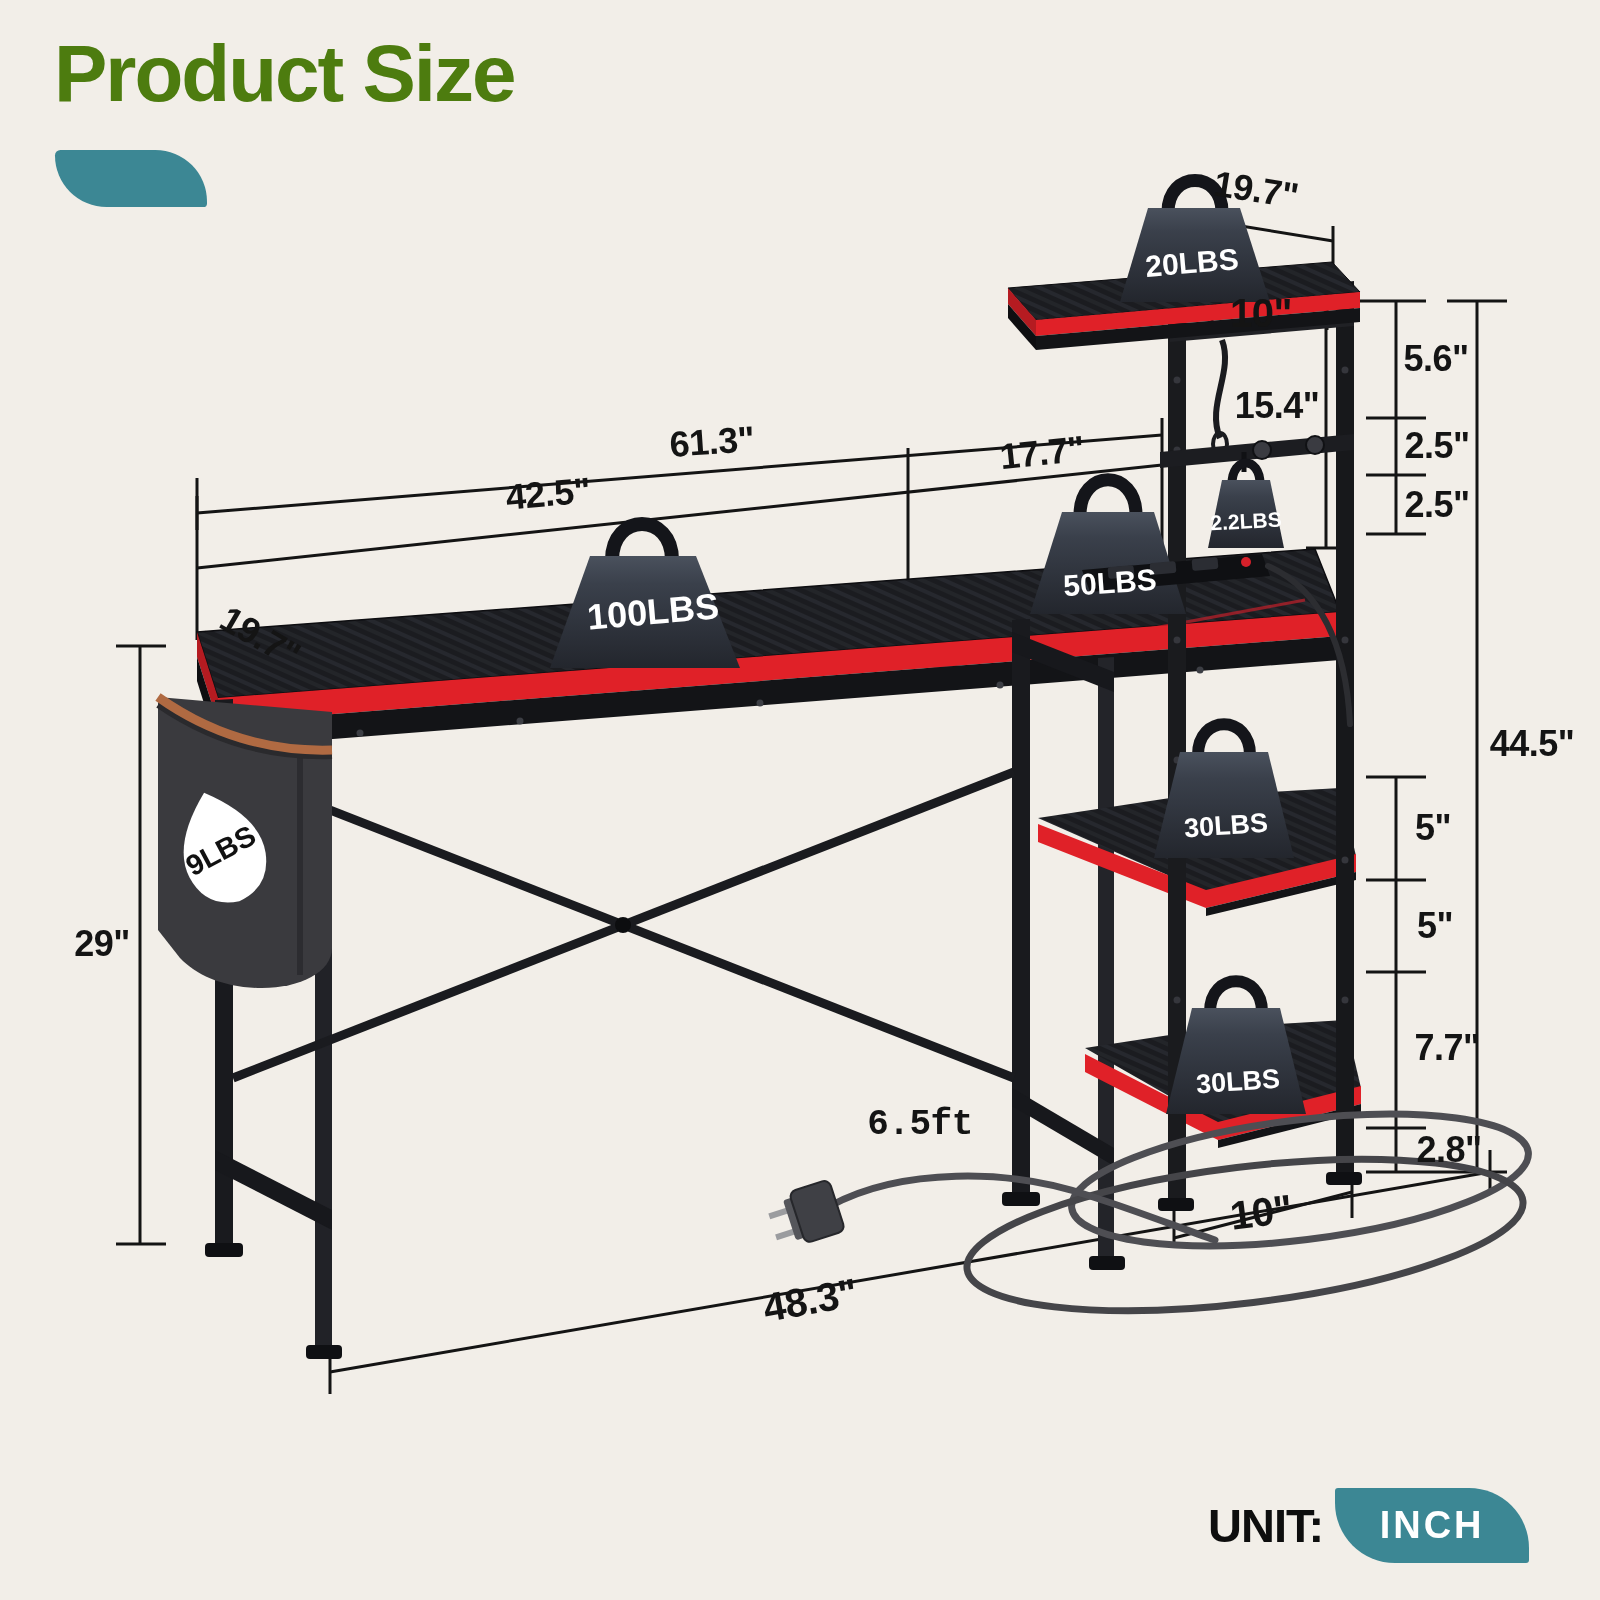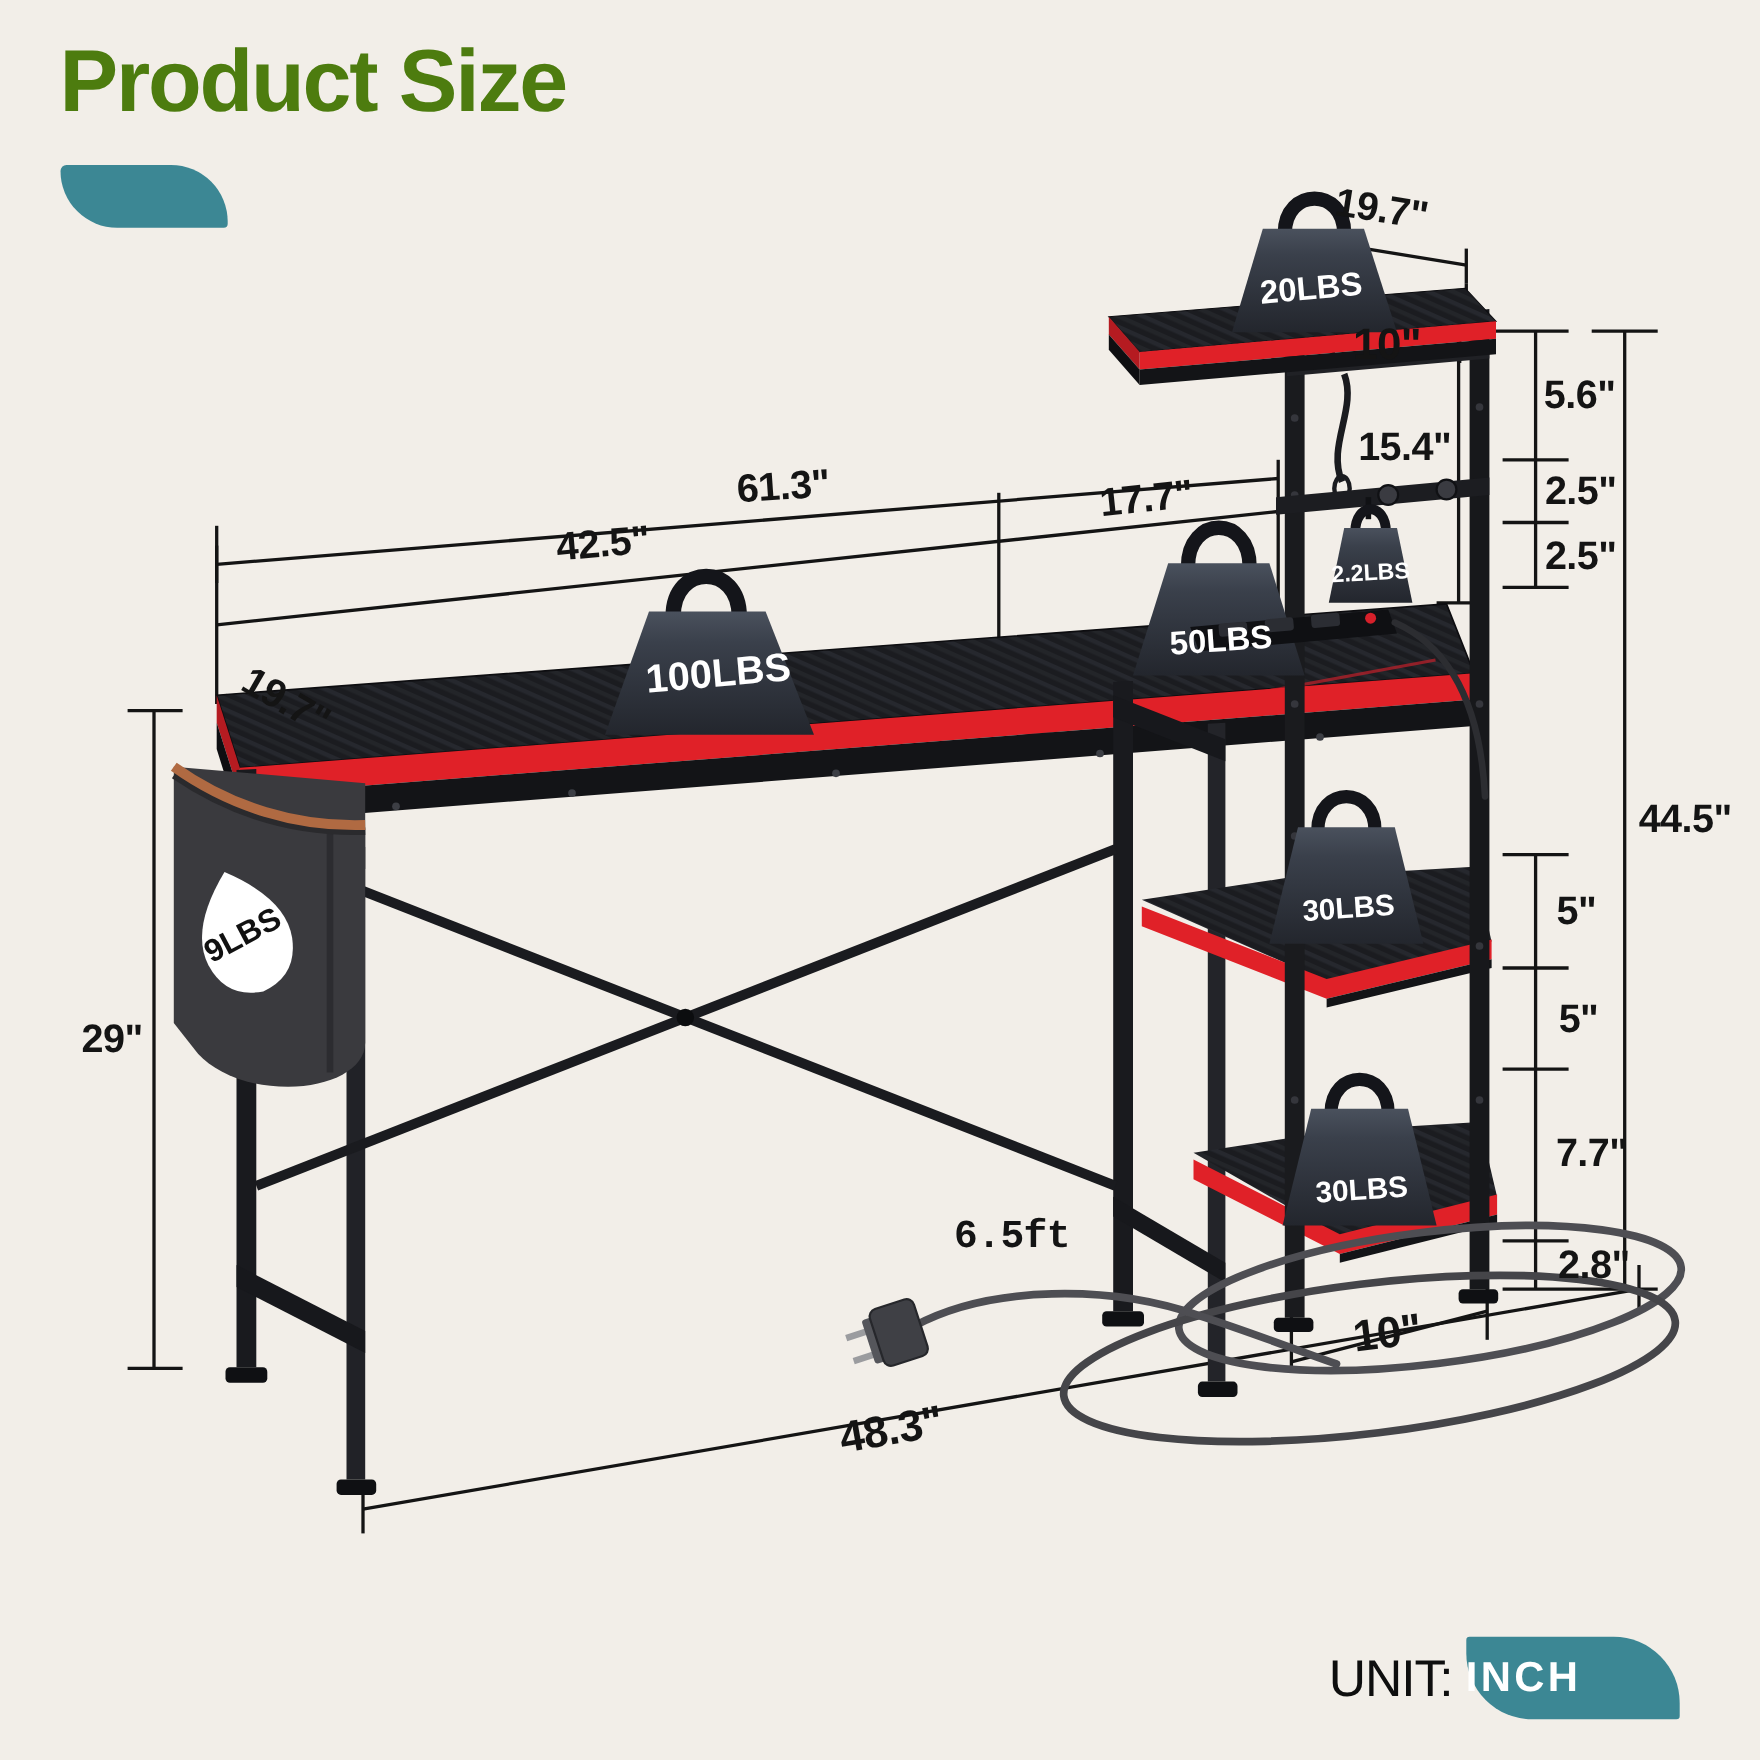--- a/index.html
+++ b/index.html
@@ -9,23 +9,23 @@
   .page-title{position:absolute;left:54px;top:28px;font-size:80px;font-weight:700;
               letter-spacing:-2px;color:#4d7c0f;}
   .swoosh{position:absolute;left:55px;top:150px;width:152px;height:57px;background:#3C8794;
           border-radius:6px 57px 4px 57px;}
   .dim{position:absolute;font-weight:700;font-size:36px;line-height:1;color:#141414;
        letter-spacing:-0.5px;white-space:nowrap;transform:translate(-50%,-50%);}
   .wlabel{position:absolute;font-weight:700;color:#ffffff;line-height:1;white-space:nowrap;
           transform:translate(-50%,-50%);}
   .pocket-label{color:#111111;}
   .unit-row{position:absolute;left:1208px;top:1488px;display:flex;align-items:center;}
-  .unit-label{font-size:47px;font-weight:400;color:#0e0e0e;letter-spacing:-1px;margin-right:12px;}
+  .unit-label{font-size:47px;font-weight:700;color:#0e0e0e;letter-spacing:-1px;margin-right:12px;}
   .unit-badge{width:194px;height:75px;background:#3C8794;border-radius:3px 60px 3px 60px;
-              display:flex;align-items:center;justify-content:flex-start;}
+              display:flex;align-items:center;justify-content:center;}
   .unit-value{color:#ffffff;font-size:38px;font-weight:700;letter-spacing:3px;}
 </style>
 </head>
 <body>
 
 <div class="canvas">
 
   <div class="page-title">Product Size</div>
   <div class="swoosh"></div>
 

